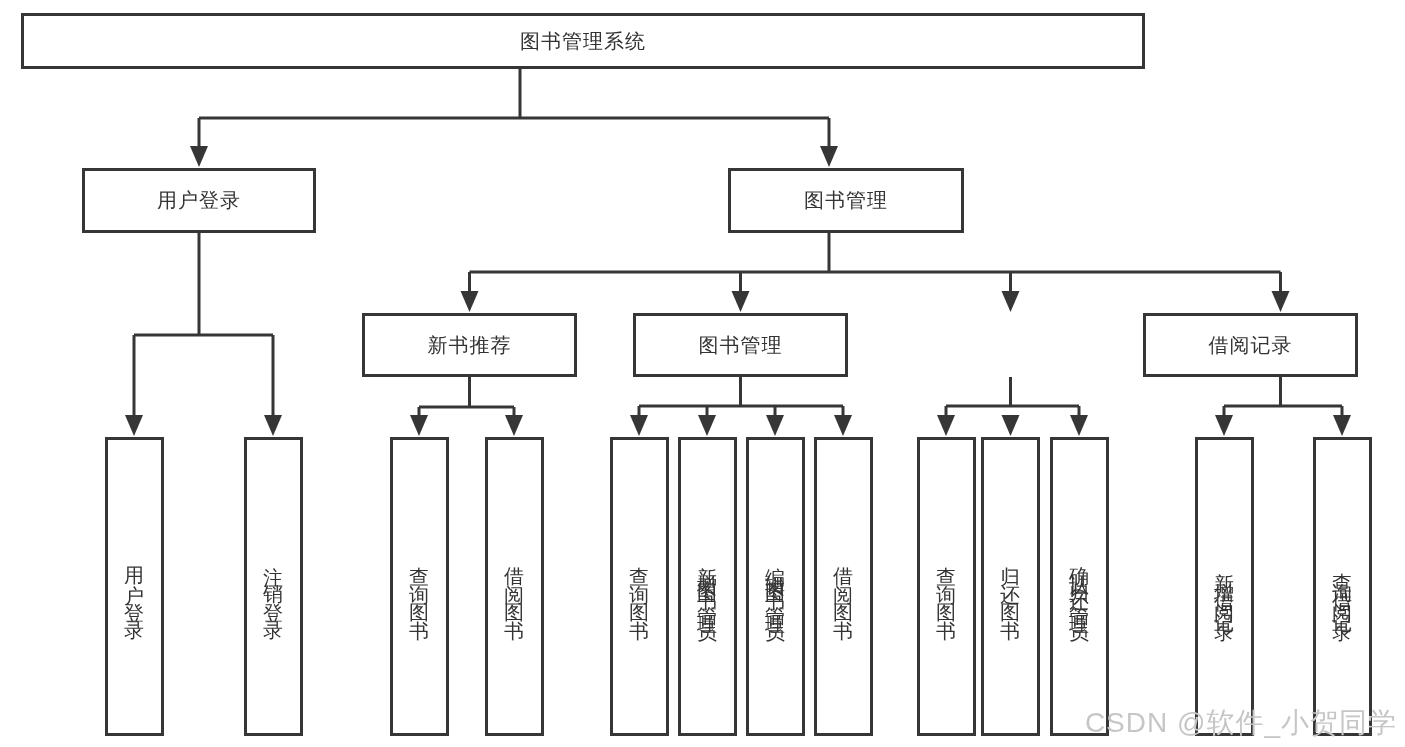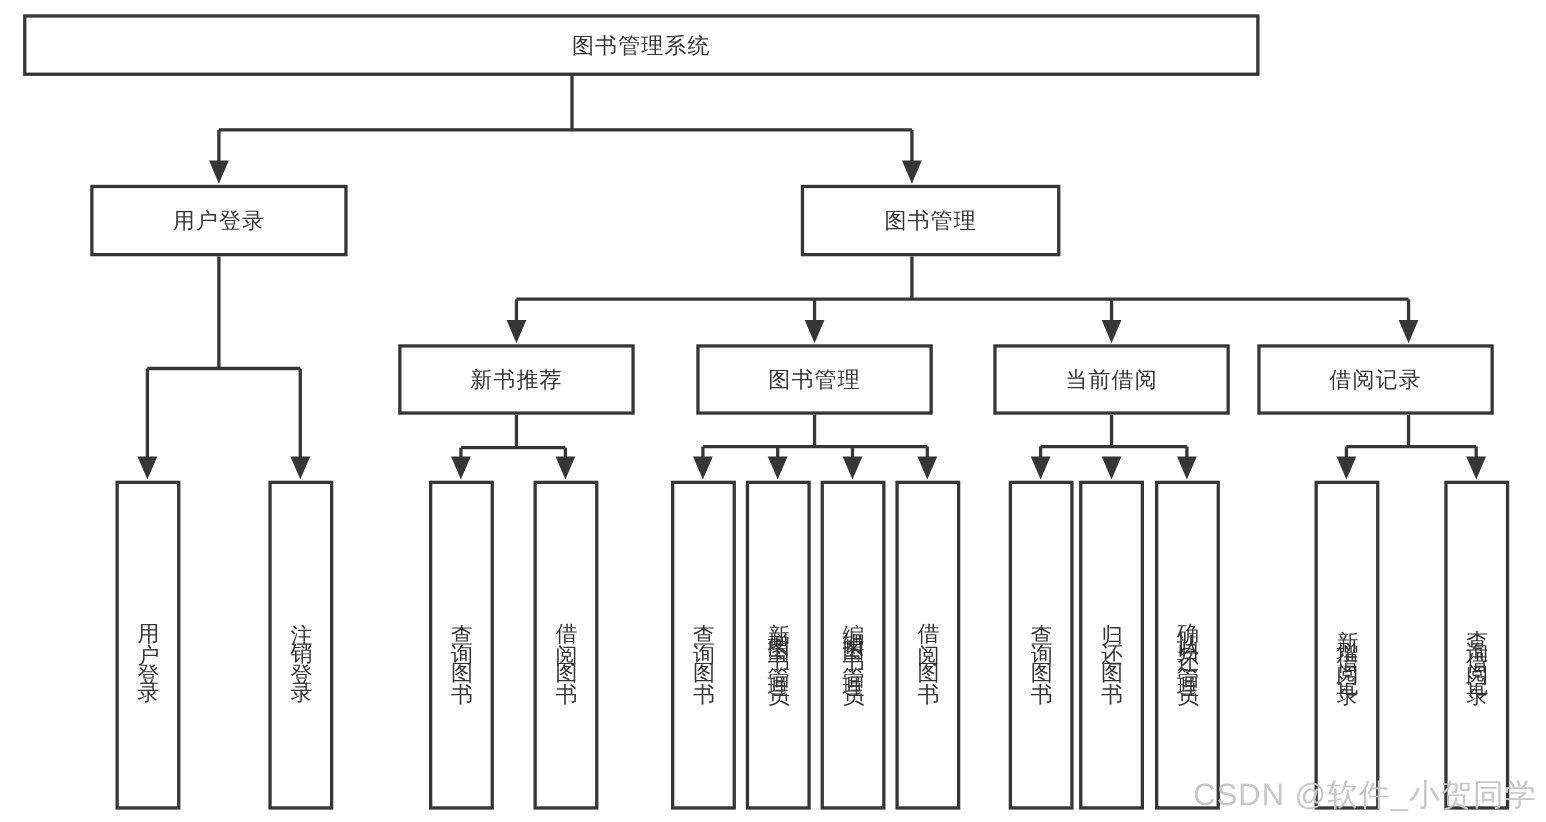--- a/index.html
+++ b/index.html
@@ -97,23 +97,20 @@
   <div class="box l2-box l2-book">
     <span class="hlabel">图书管理</span>
   </div>
 
   <div class="box l3-box" style="left:362px">
     <span class="hlabel">新书推荐</span>
   </div>
   <div class="box l3-box" style="left:633px">
     <span class="hlabel">图书管理</span>
   </div>
-  <div class="box l3-box" style="left:903px">
-    <span class="hlabel">当前借阅</span>
-  </div>
   <div class="box l3-box" style="left:1143px">
     <span class="hlabel">借阅记录</span>
   </div>
 
   <div class="box leaf-box" style="left:105px">
     <span class="vtext" style="letter-spacing: 18px;">用户登录</span>
   </div>
   <div class="box leaf-box" style="left:244px">
     <span class="vtext" style="letter-spacing: 18px;">注销登录</span>
   </div>

